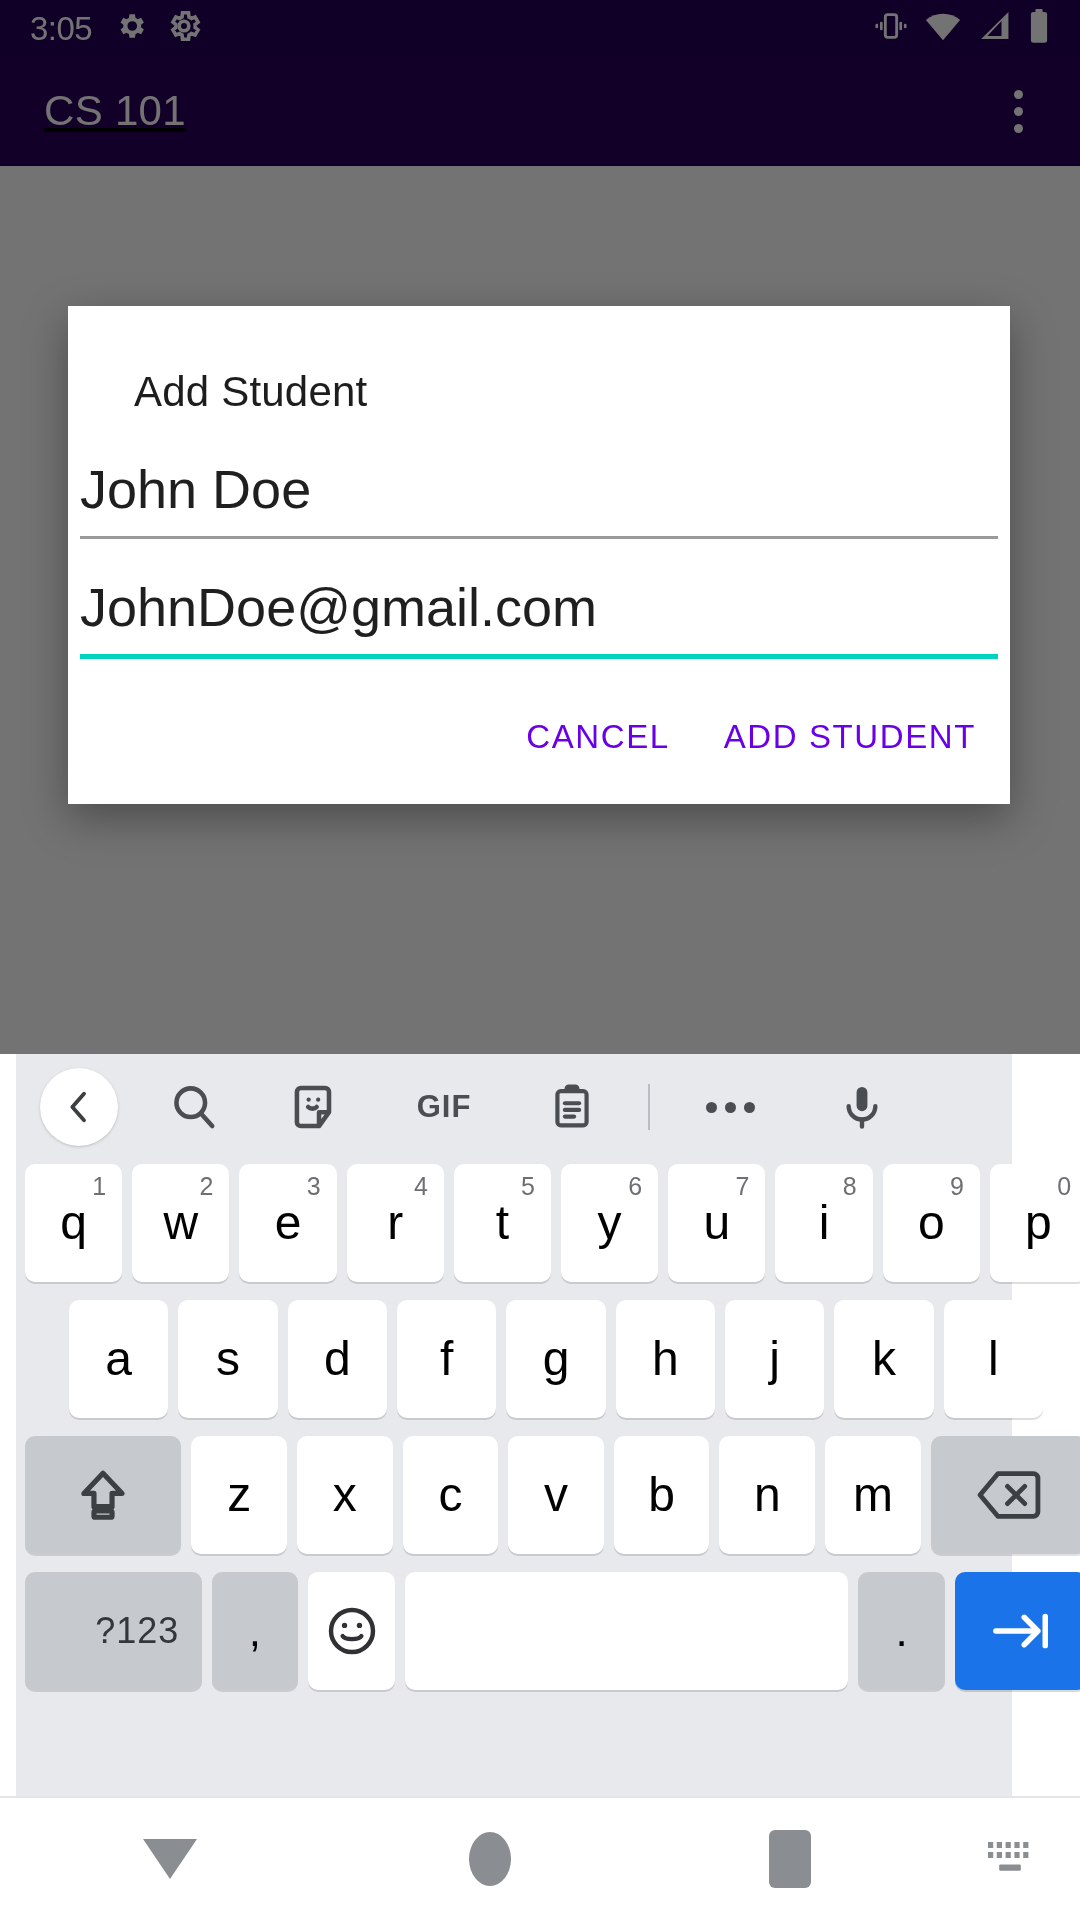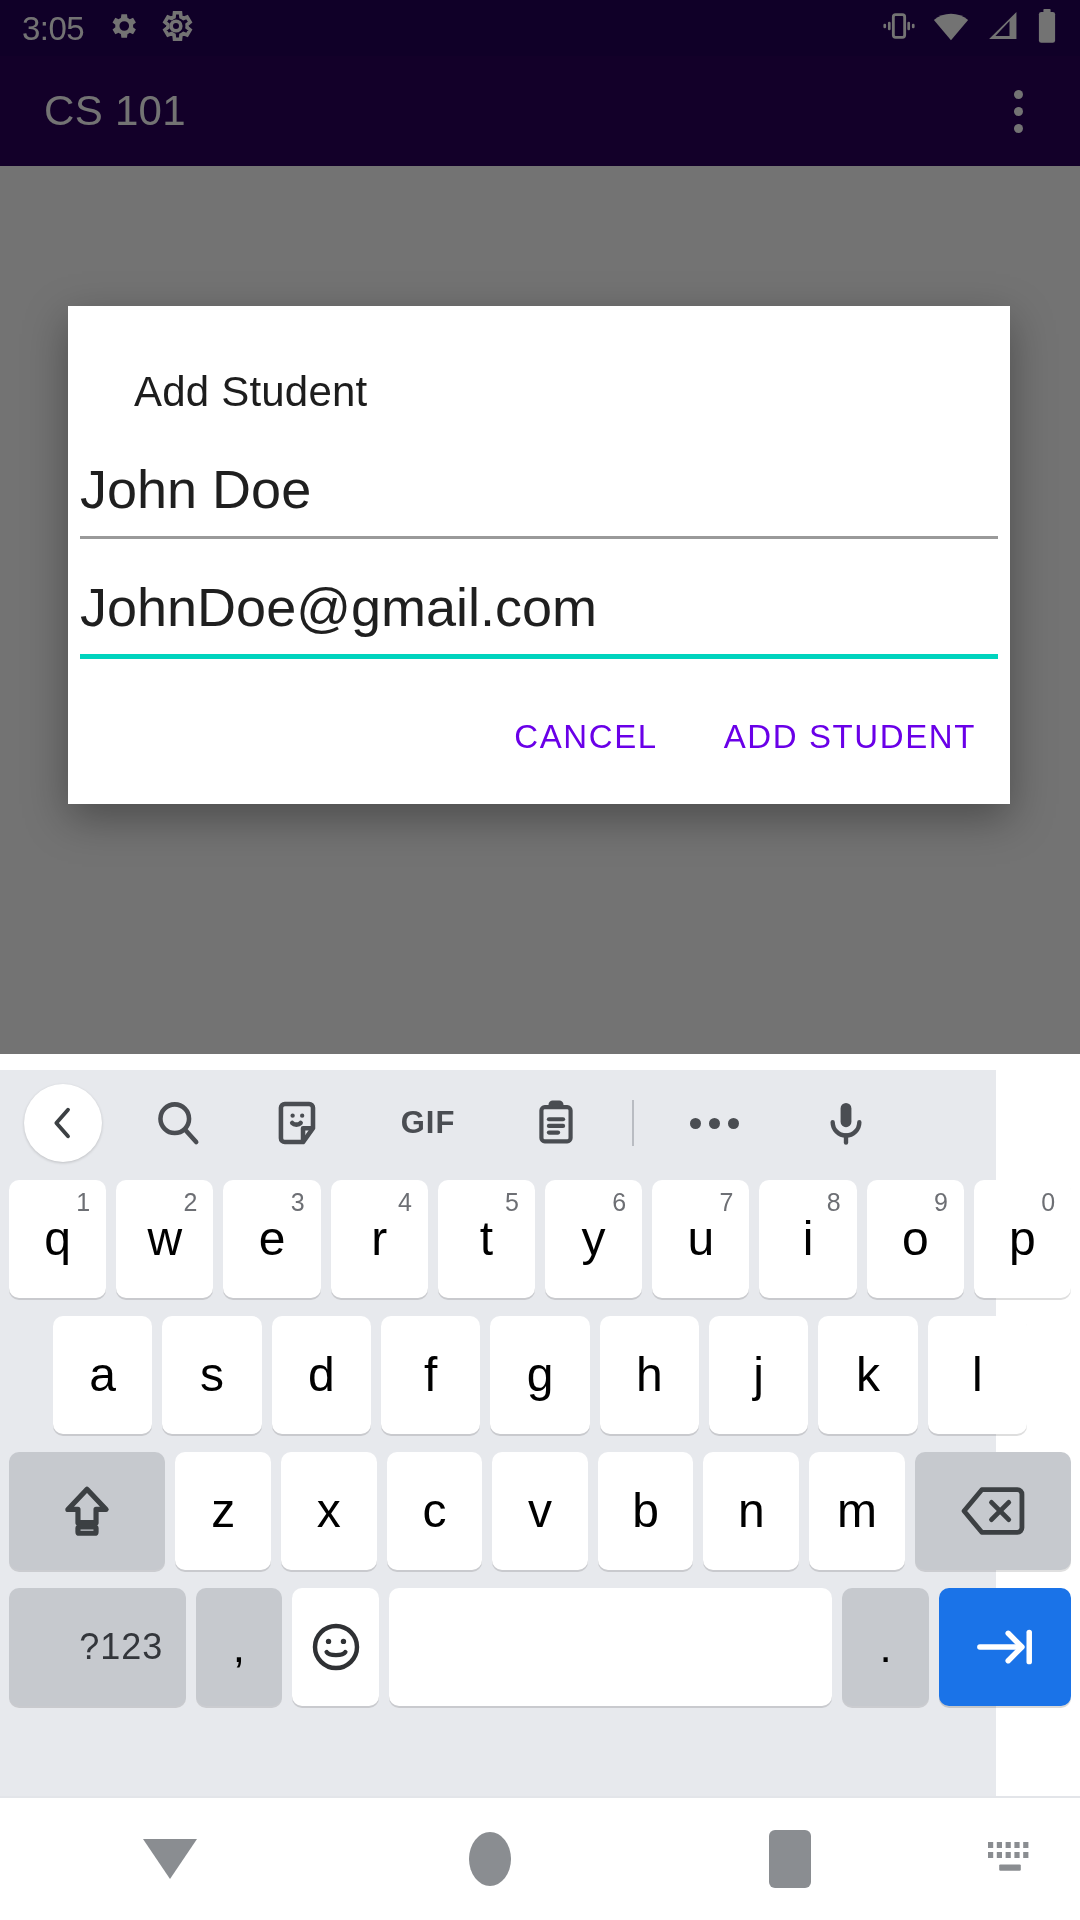--- a/index.html
+++ b/index.html
@@ -11,33 +11,34 @@
     position:relative;
   }
 
   
   #app-layer { position:absolute; left:0; top:0; width:1080px; height:1054px; }
 
   #status-bar {
     position:absolute; left:0; top:0; width:1080px; height:56px;
     background:#25005A;
     display:flex; align-items:center;
-    padding:0 22px;
+    padding:0 30px;
     color:#ffffff;
     justify-content:flex-end;
   }
   #status-clock { font-size:33px; letter-spacing:-0.5px; line-height:1; }
   .status-left-icons { display:flex; align-items:center; gap:18px; margin-left:22px; }
   .status-right-icons { margin-left:auto; display:flex; align-items:center; gap:16px; }
 
   #app-bar {
     position:absolute; left:0; top:56px; width:1080px; height:110px;
     background:#2A005C;
     display:flex; align-items:center;
     padding:0 34px 0 44px;
+    text-decoration:underline;
   }
   #app-title { font-size:42px; color:#ffffff; font-weight:400; letter-spacing:0.3px; }
   #overflow-menu { margin-left:auto; width:56px; height:72px;
     display:flex; flex-direction:column; align-items:center; justify-content:center; gap:8px; }
   #overflow-menu i { display:block; width:9px; height:9px; border-radius:50%; background:#ffffff; }
 
   #app-content { position:absolute; left:0; top:166px; width:1080px; height:888px; background:#ffffff; }
 
   
   #scrim {
@@ -61,34 +62,33 @@
     font-family:"Liberation Sans", sans-serif;
     font-size:54px; color:#1f1f1f; padding:0 0 16px 0;
   }
   .field .underline { height:3px; width:100%; background:#9a9a9a; }
   .field.focused .underline { height:5px; background:#00D4BE; }
   #field-name { top:152px; }
   #field-email { top:270px; }
 
   #dialog-actions {
     position:absolute; right:30px; bottom:38px;
-    display:flex; align-items:center; gap:58px;
+    display:flex; align-items:center; gap:46px;
   }
   .dialog-btn {
     background:transparent; border:0; cursor:pointer;
     font-family:"Liberation Sans", sans-serif;
     font-size:33px; font-weight:500; letter-spacing:1.6px;
     color:#6A00E8; padding:10px 4px;
   }
 
   
   #keyboard {
-    position:absolute; left:0; top:1054px; width:996px; height:742px;
+    position:absolute; left:16px; top:1054px; width:996px; height:742px;
     background:#E7E9ED;
-    margin-top:16px;
   }
   #kb-toolbar { position:relative; height:106px; }
   .tb-item { position:absolute; top:0; height:106px; display:flex; align-items:center; justify-content:center; }
   #tb-back { left:20px; width:86px; }
   #tb-back .circle {
     width:78px; height:78px; border-radius:50%; background:#ffffff;
     display:flex; align-items:center; justify-content:center;
     box-shadow:0 1px 3px rgba(0,0,0,0.18);
   }
   #tb-search { left:140px; width:76px; }

